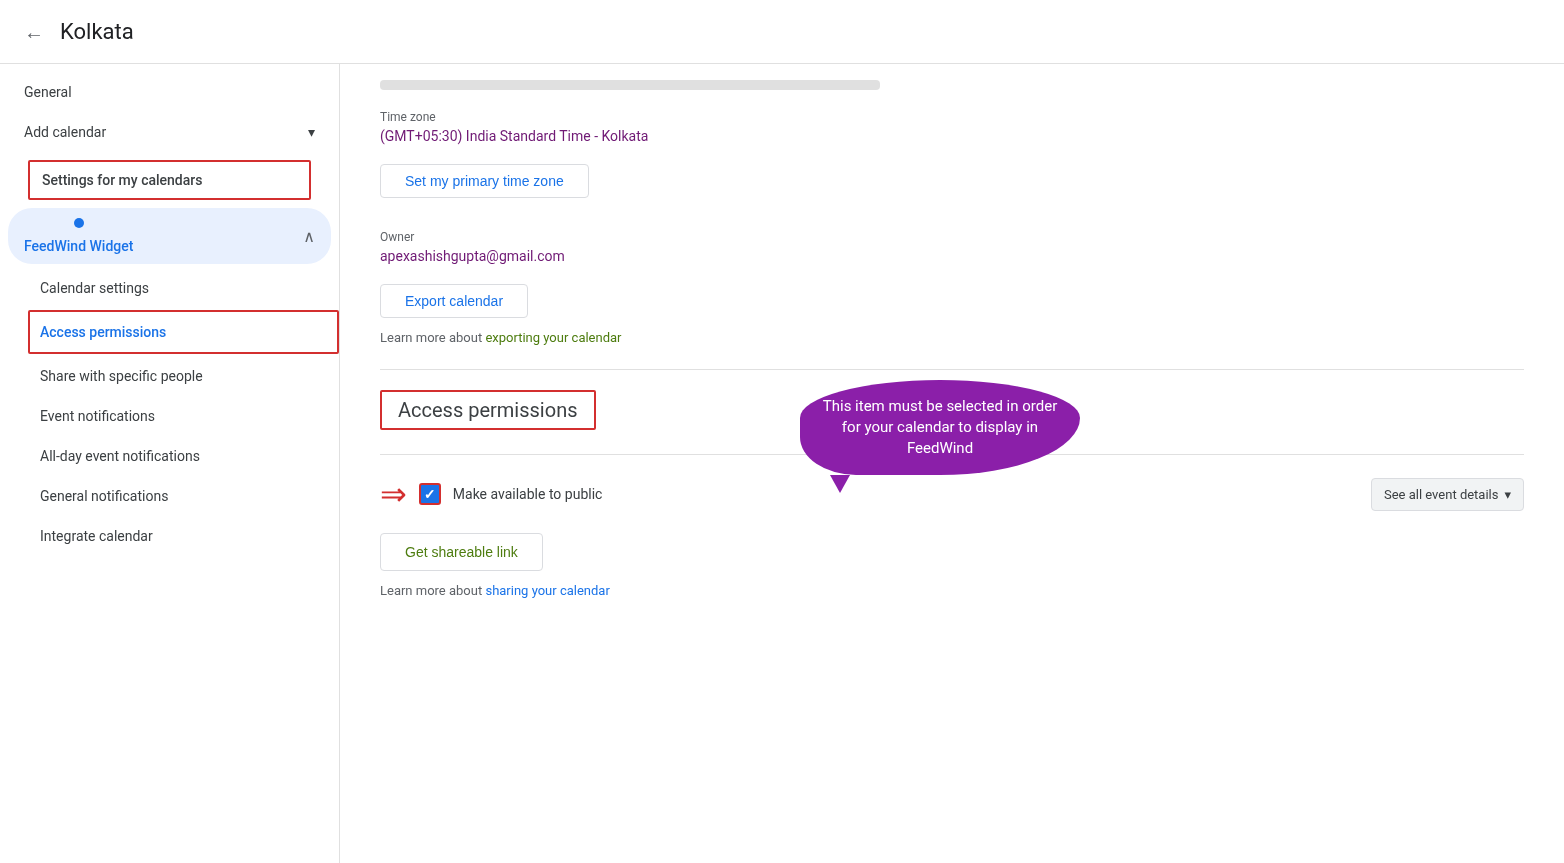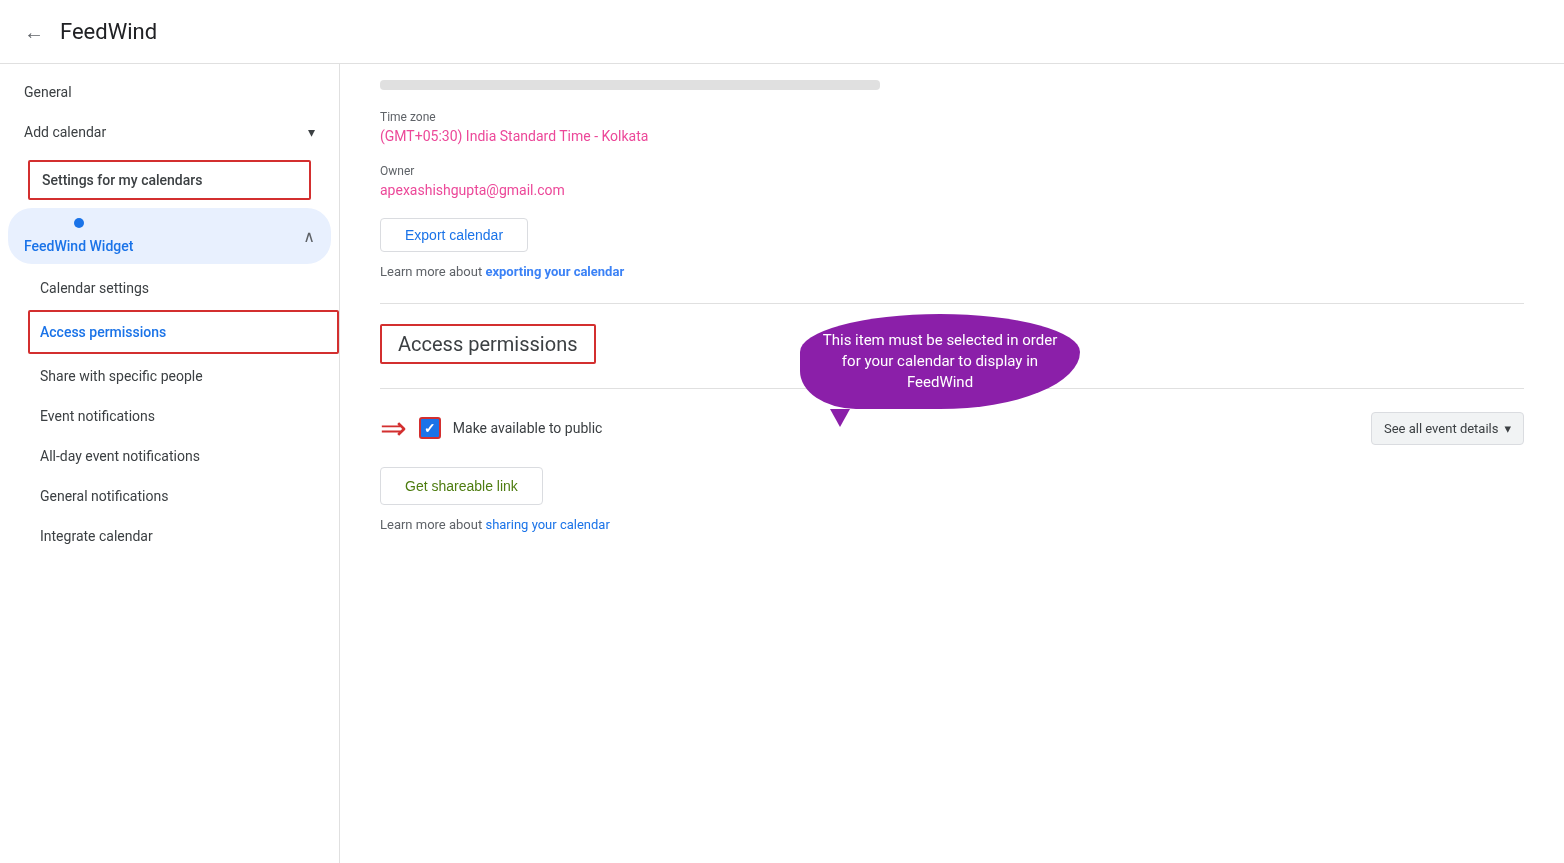--- a/index.html
+++ b/index.html
@@ -136,21 +136,21 @@
       margin-bottom: 20px;
     }
 
     .field-label {
       font-size: 12px;
       color: #5f6368;
       margin-bottom: 4px;
     }
     .field-value {
       font-size: 14px;
-      color: #ec4899;
+      color: #701a75;
       margin-bottom: 20px;
     }
 
     .btn-outlined {
       border: 1px solid #dadce0;
       background: #fff;
       color: #1a73e8;
       font-size: 14px;
       font-weight: 500;
       padding: 8px 24px;
@@ -159,23 +159,22 @@
       display: inline-block;
       margin-bottom: 12px;
     }
 
     .learn-more-text {
       font-size: 13px;
       color: #5f6368;
       margin-bottom: 24px;
     }
     .learn-more-text a {
-      color: #3b82f6;
+      color: #4d7c0f;
       text-decoration: none;
-      font-weight: bold;
     }
 
     
     .access-permissions-section {
       margin-top: 8px;
       border-top: 1px solid #e0e0e0;
       padding-top: 20px;
       position: relative;
     }
     .access-permissions-header {
@@ -289,21 +288,21 @@
     .share-learn-more a {
       color: #1a73e8;
       text-decoration: none;
     }
   </style>
 </head>
 <body>
 
 <div class="header">
   <div class="header-back">←</div>
-  <div class="header-title">FeedWind</div>
+  <div class="header-title">Kolkata</div>
 </div>
 
 <div class="layout">
 
   <div class="sidebar">
 
     <div class="sidebar-item">
       <span>General</span>
     </div>
 
@@ -365,20 +364,21 @@
 
     
     <div style="margin-top: 16px; margin-bottom: 20px;">
       <div class="top-bar-partial"></div>
     </div>
 
     
     <div class="field-label">Time zone</div>
     <div class="field-value">(GMT+05:30) India Standard Time - Kolkata</div>
 
+    <button class="btn-outlined">Set my primary time zone</button>
 
     <div style="margin-top: 20px;">
       <div class="field-label">Owner</div>
       <div class="field-value">apexashishgupta@gmail.com</div>
     </div>
 
     <button class="btn-outlined">Export calendar</button>
 
     <div class="learn-more-text">
       <span>Learn more about </span><a href="#">exporting your calendar</a>

